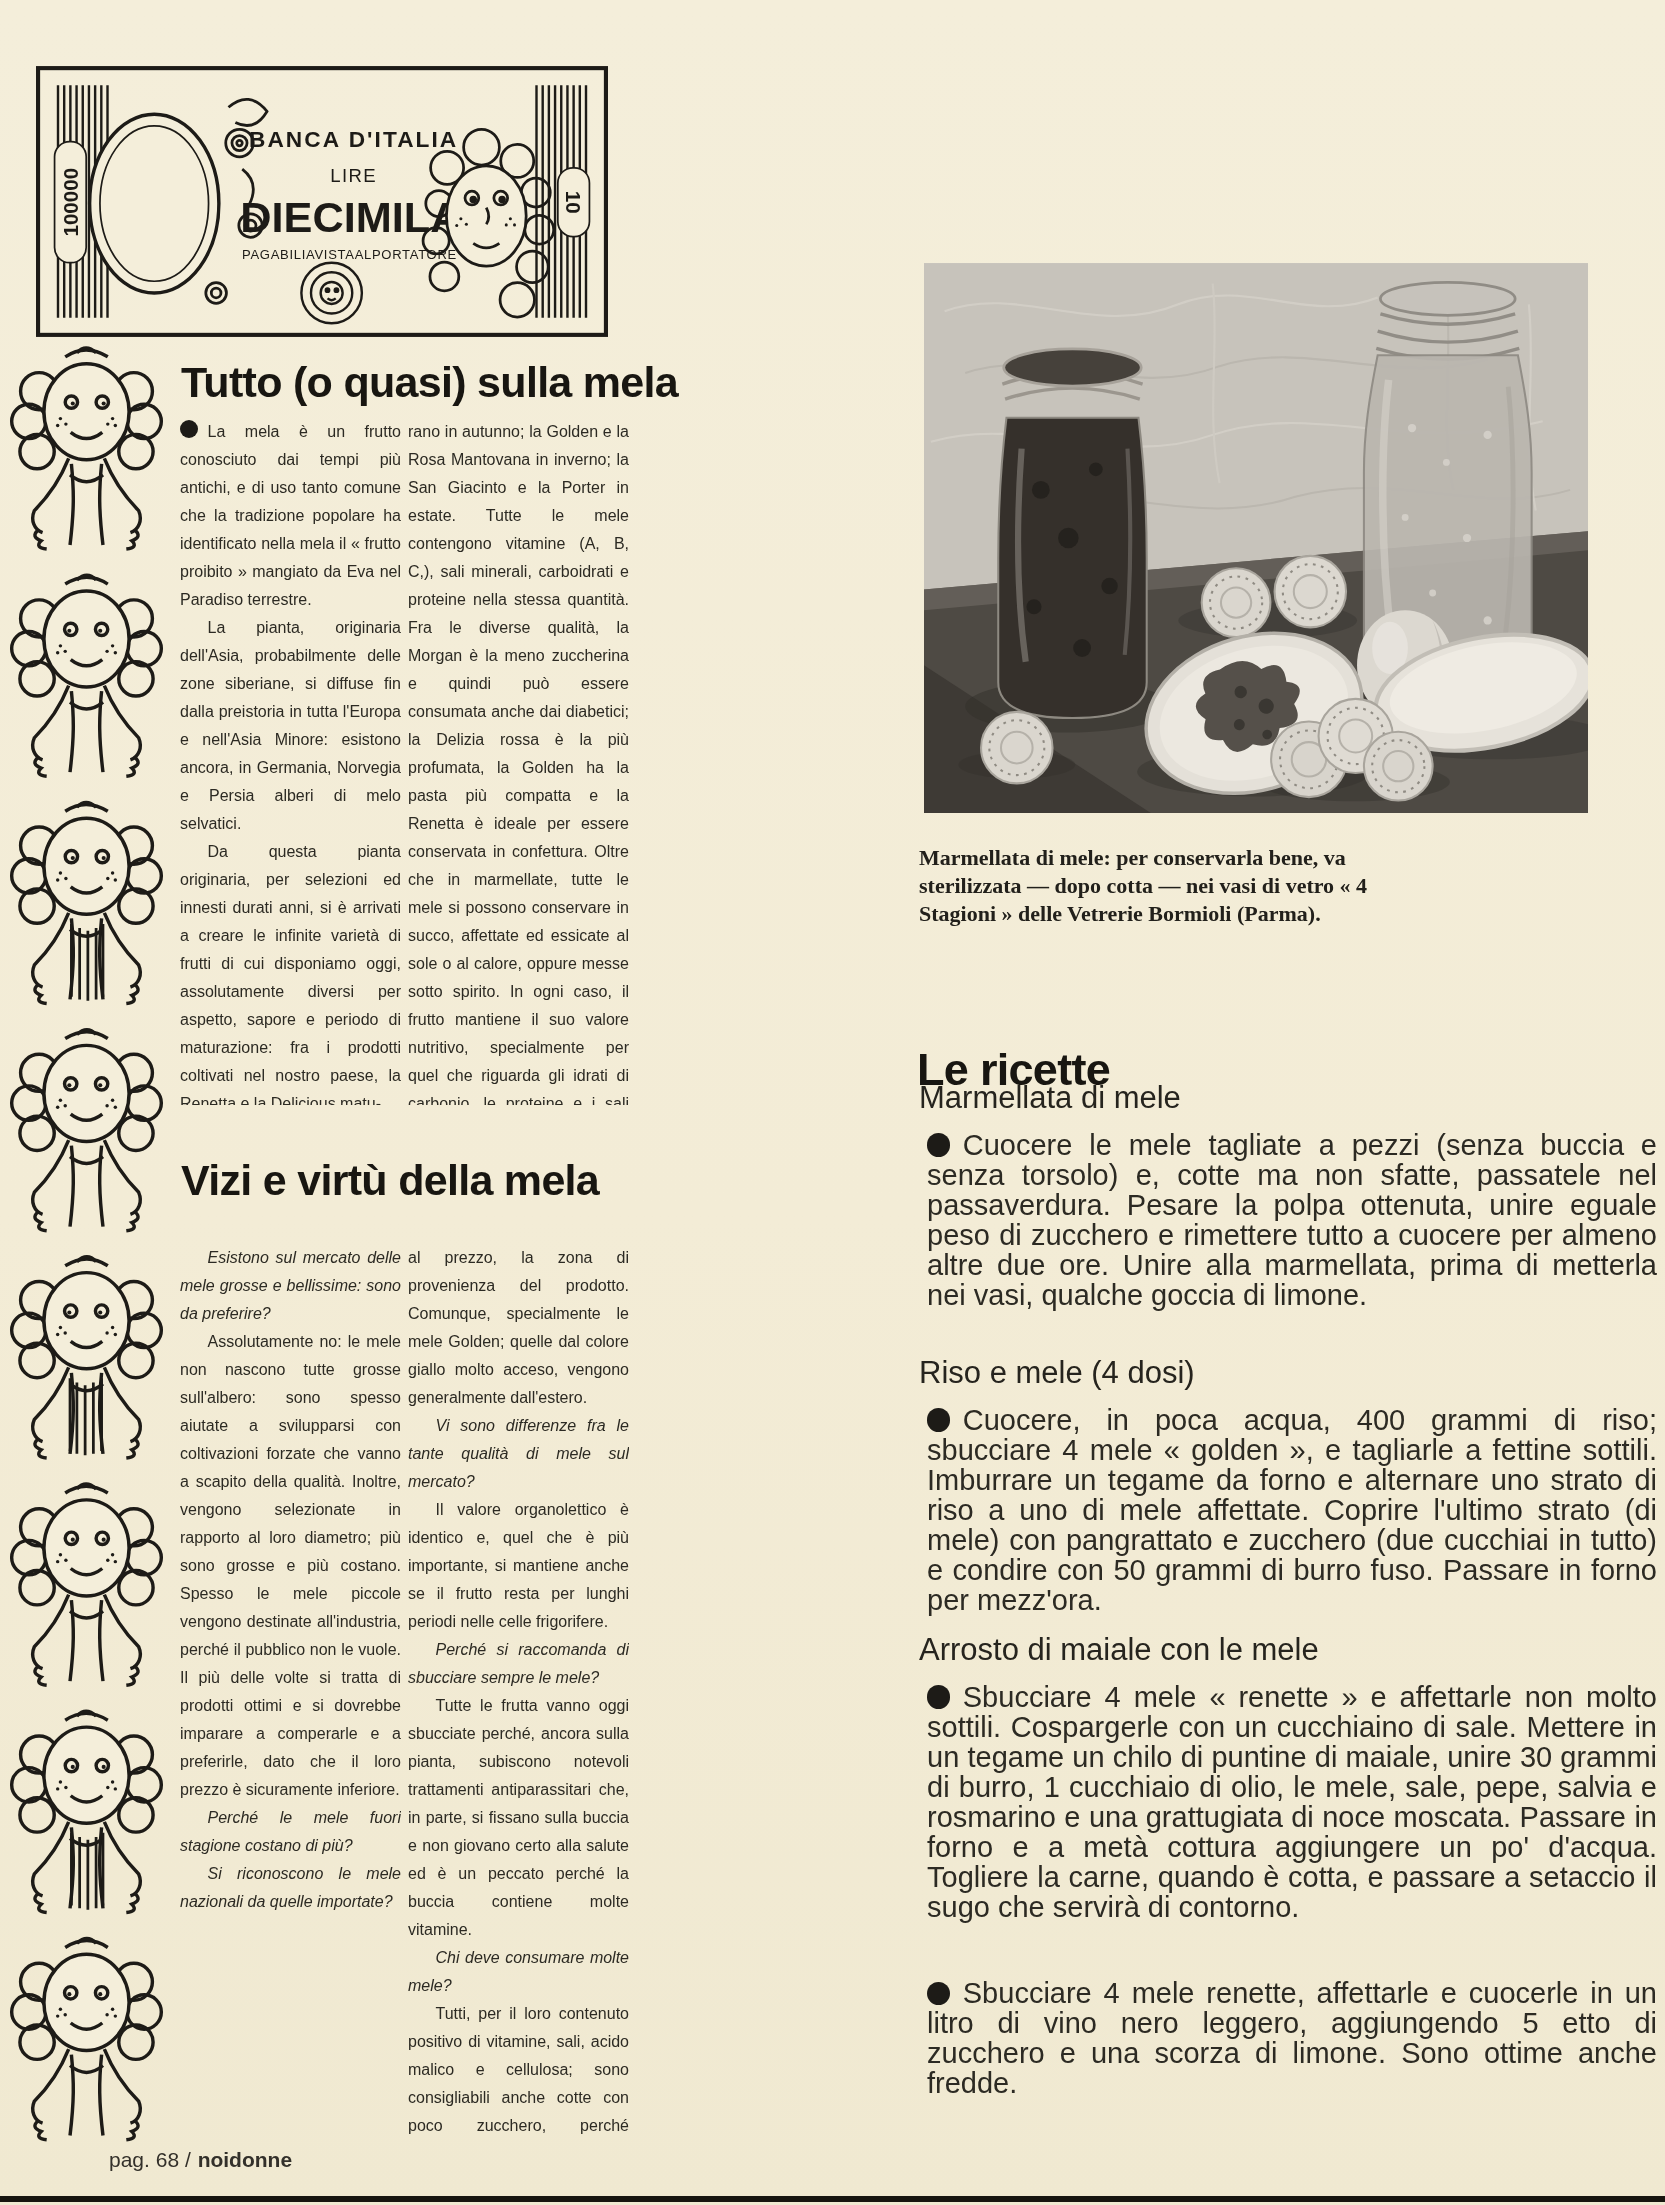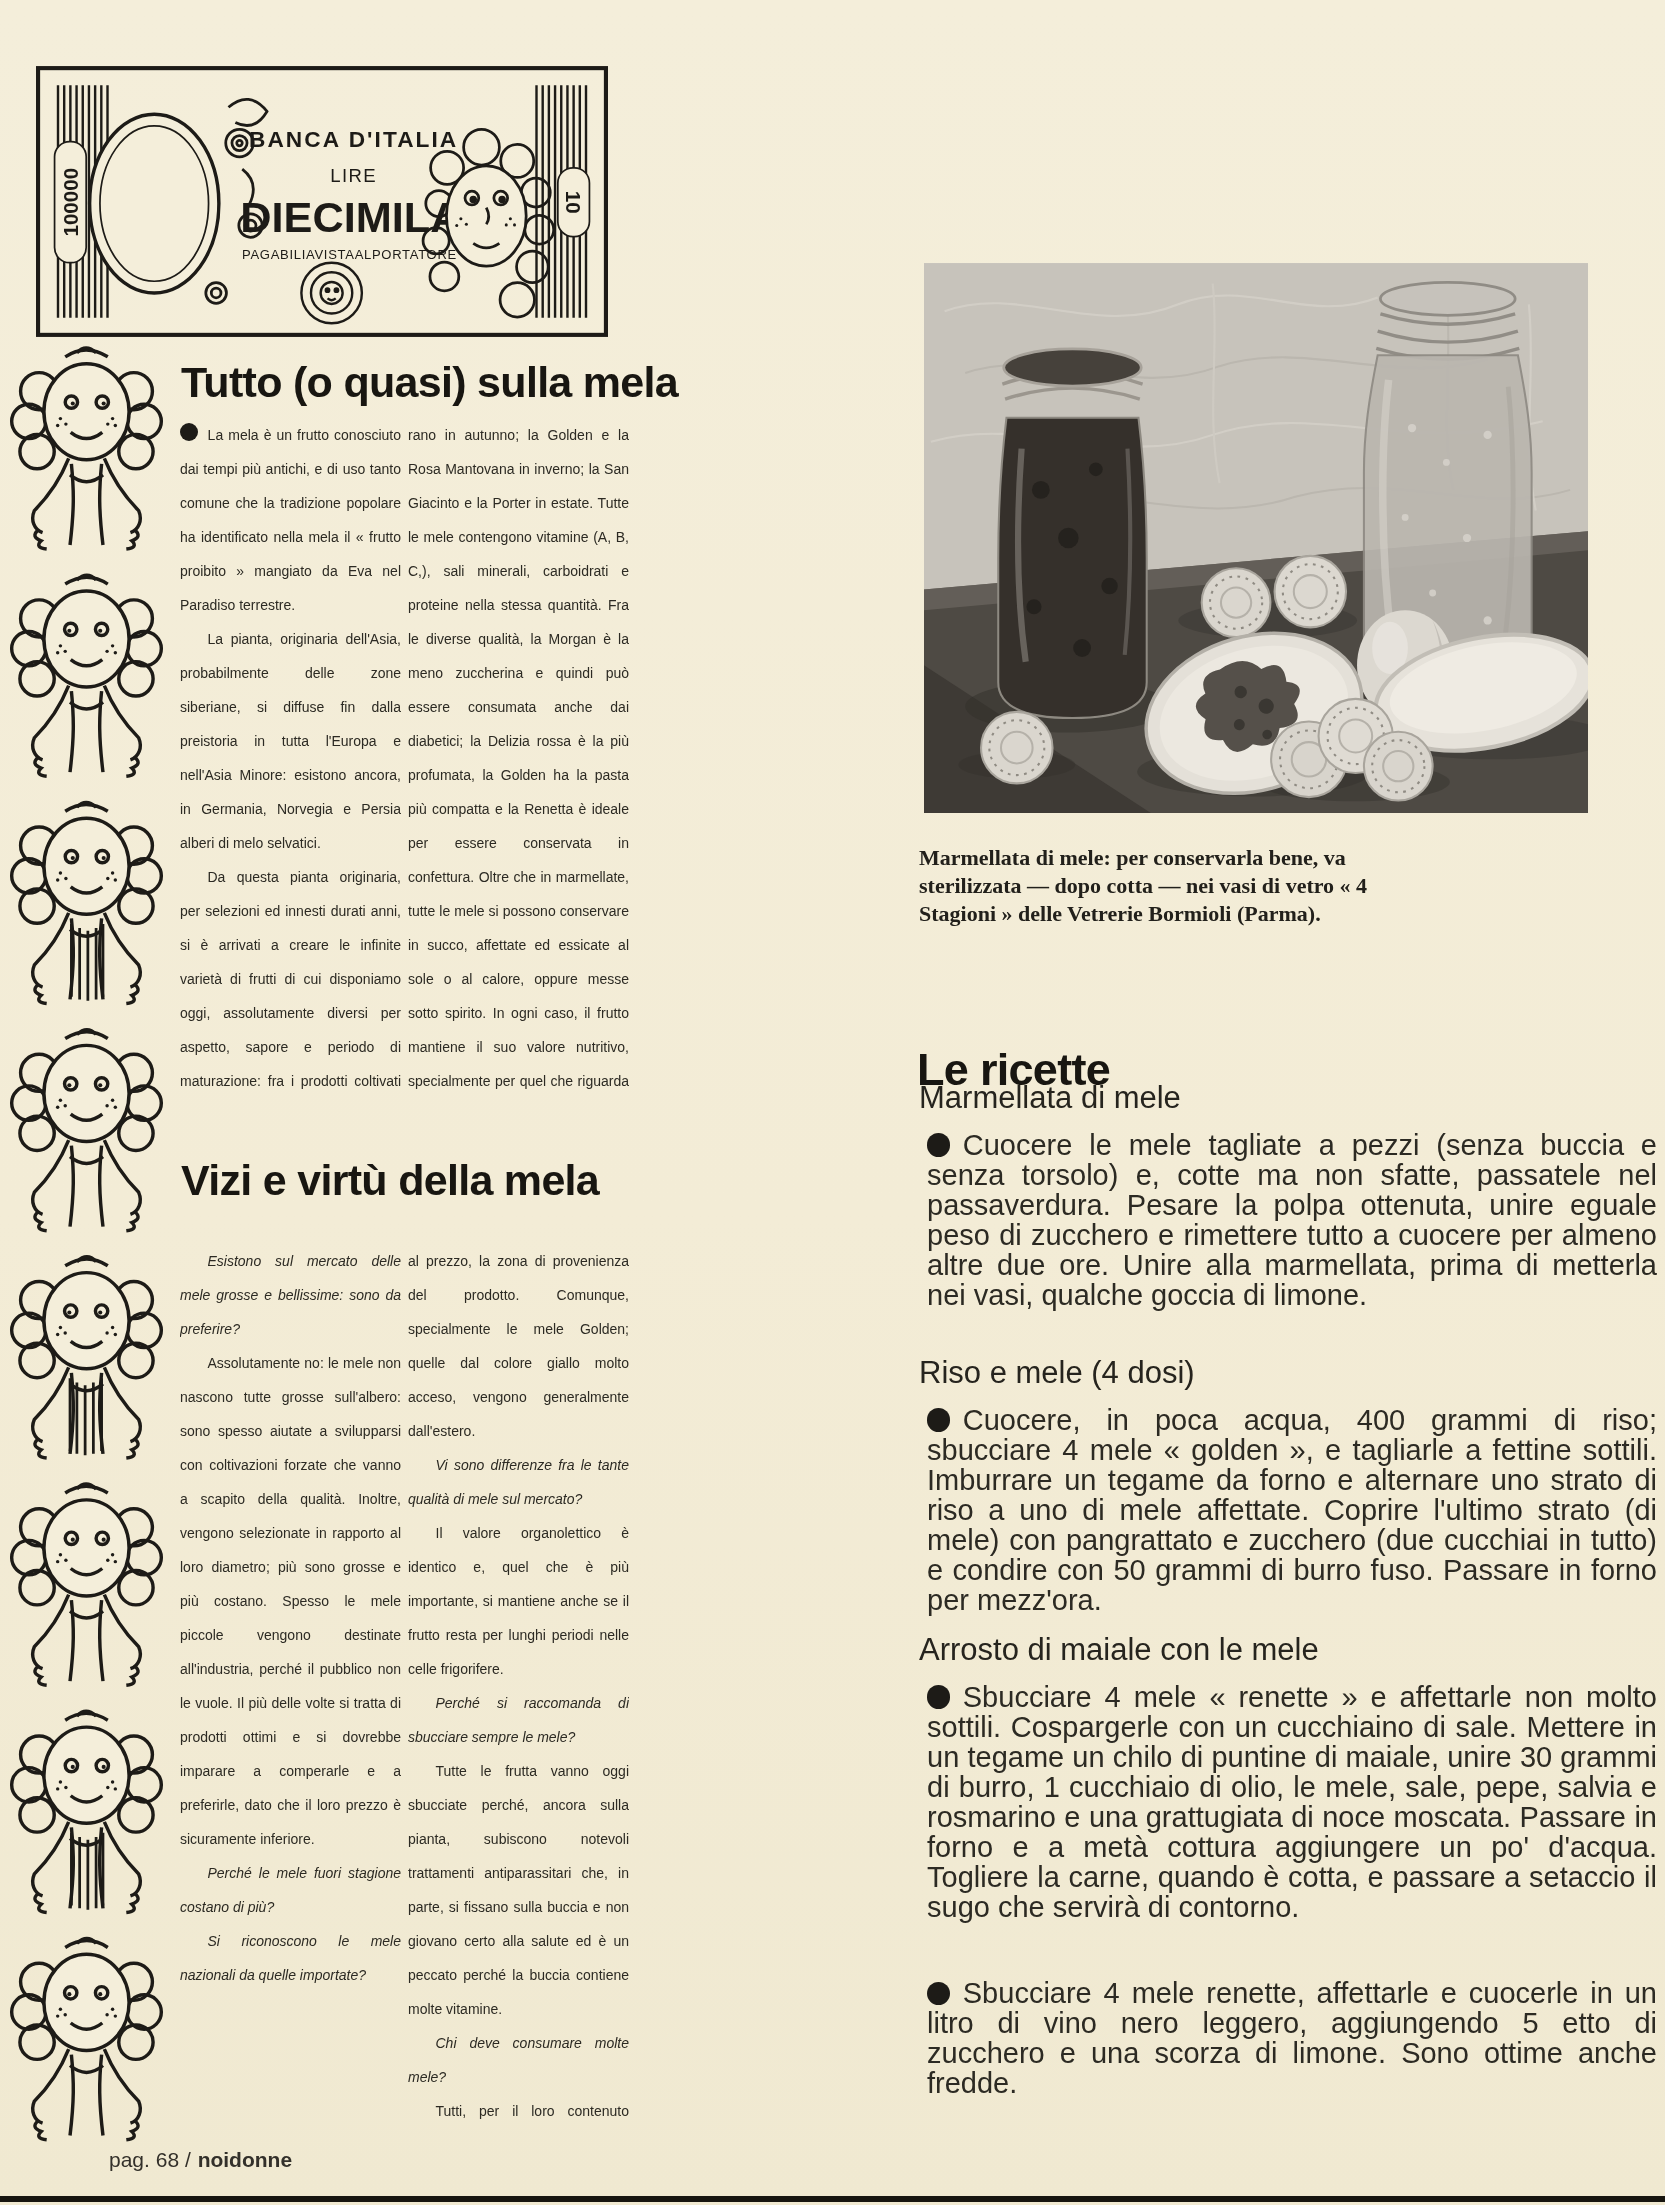--- a/index.html
+++ b/index.html
@@ -14,21 +14,21 @@
   
   .figures-strip{position:absolute;left:0;top:323px;width:173px;height:1821px;}
 
   
   .art-title{position:absolute;margin:0;font-weight:bold;color:#181611;
              font-size:43px;letter-spacing:-0.7px;white-space:nowrap;}
   .title1{left:181px;top:358px;}
   .title2{left:181px;top:1156px;}
 
   
-  .col{position:absolute;width:221px;font-size:14px;line-height:34px;
+  .col{position:absolute;width:221px;font-size:16px;line-height:28px;
        text-align:justify;color:#2c2a23;overflow:hidden;}
   .col p{margin:0;}
   .ind{text-indent:27.5px;}
   .q{font-style:italic;text-indent:27.5px;}
   .col-a1c1{left:180px;top:418px;height:687px;}
   .col-a1c2{left:408px;top:418px;height:687px;}
   .col-a2c1{left:180px;top:1244px;height:890px;}
   .col-a2c2{left:408px;top:1244px;height:893px;}
 
   .bullet{display:inline-block;width:18px;height:18px;border-radius:50%;

